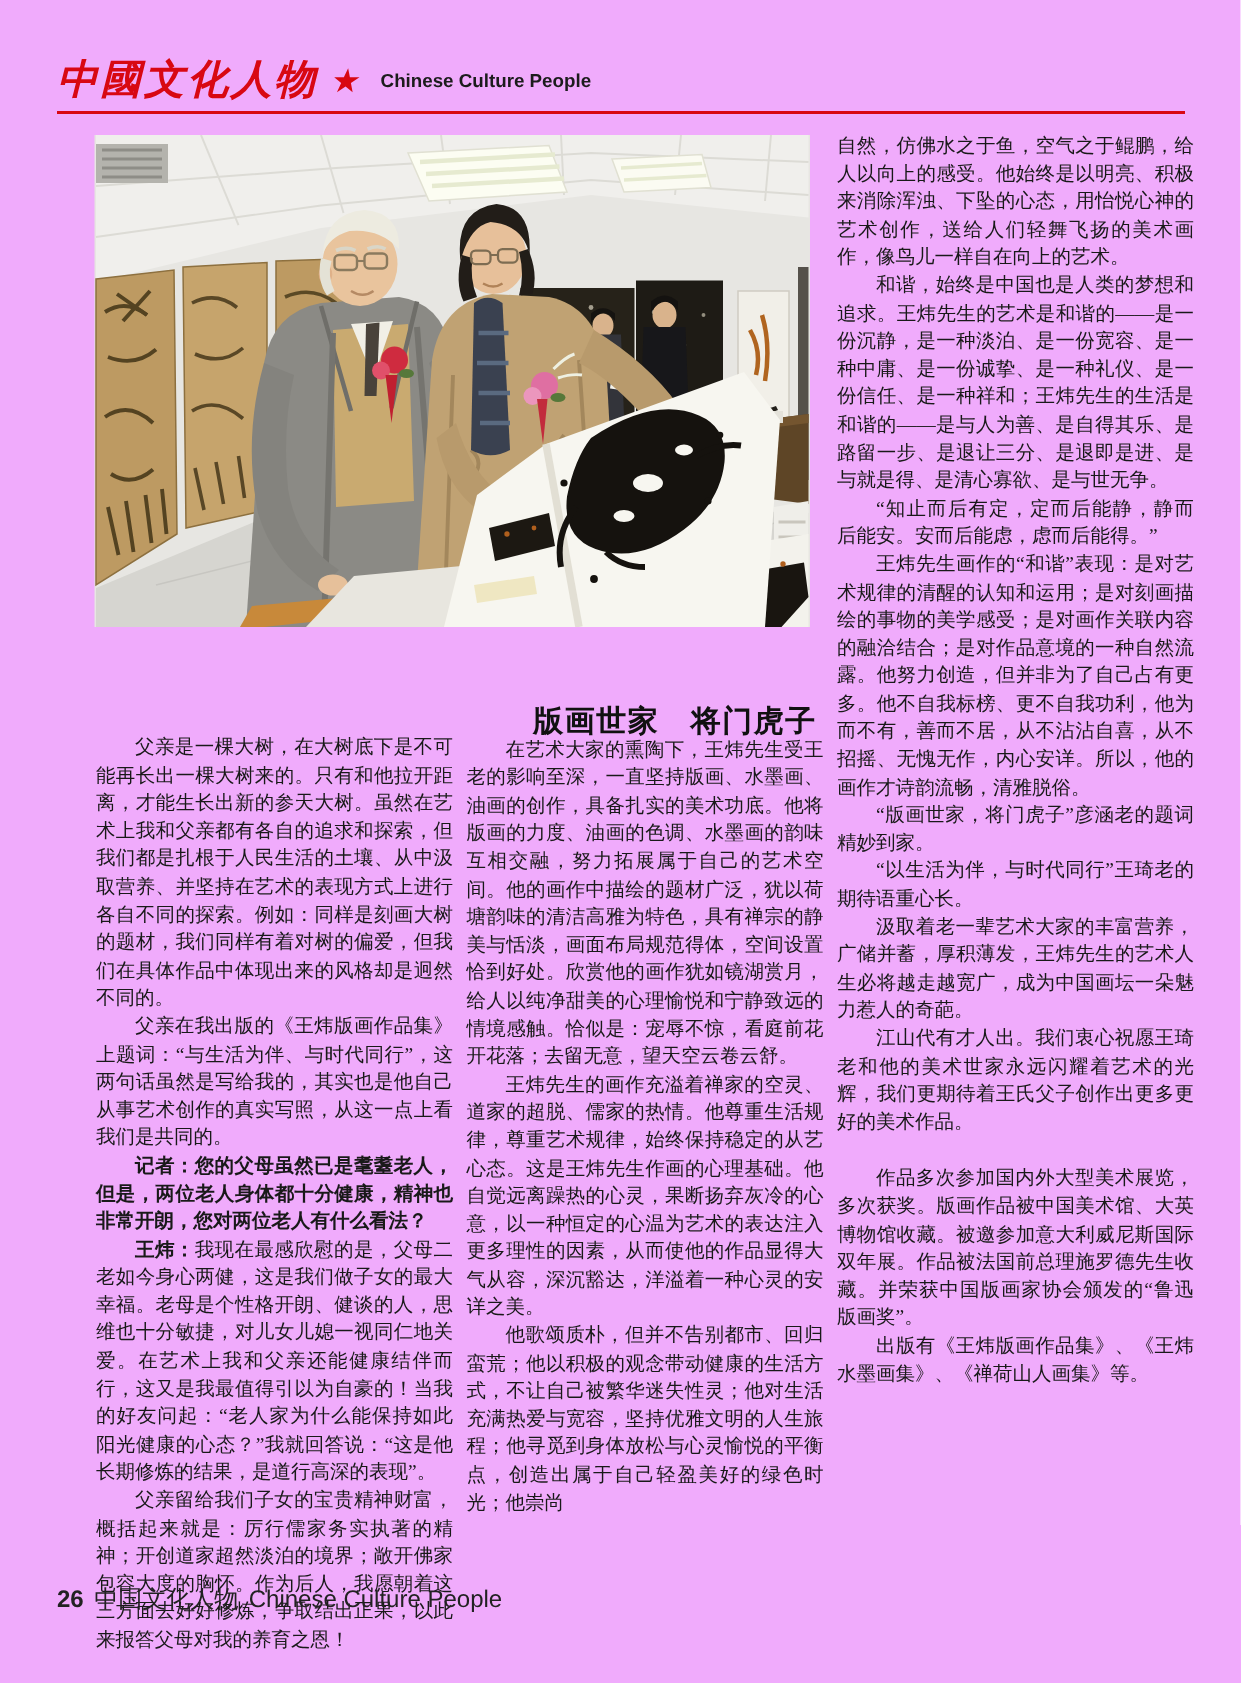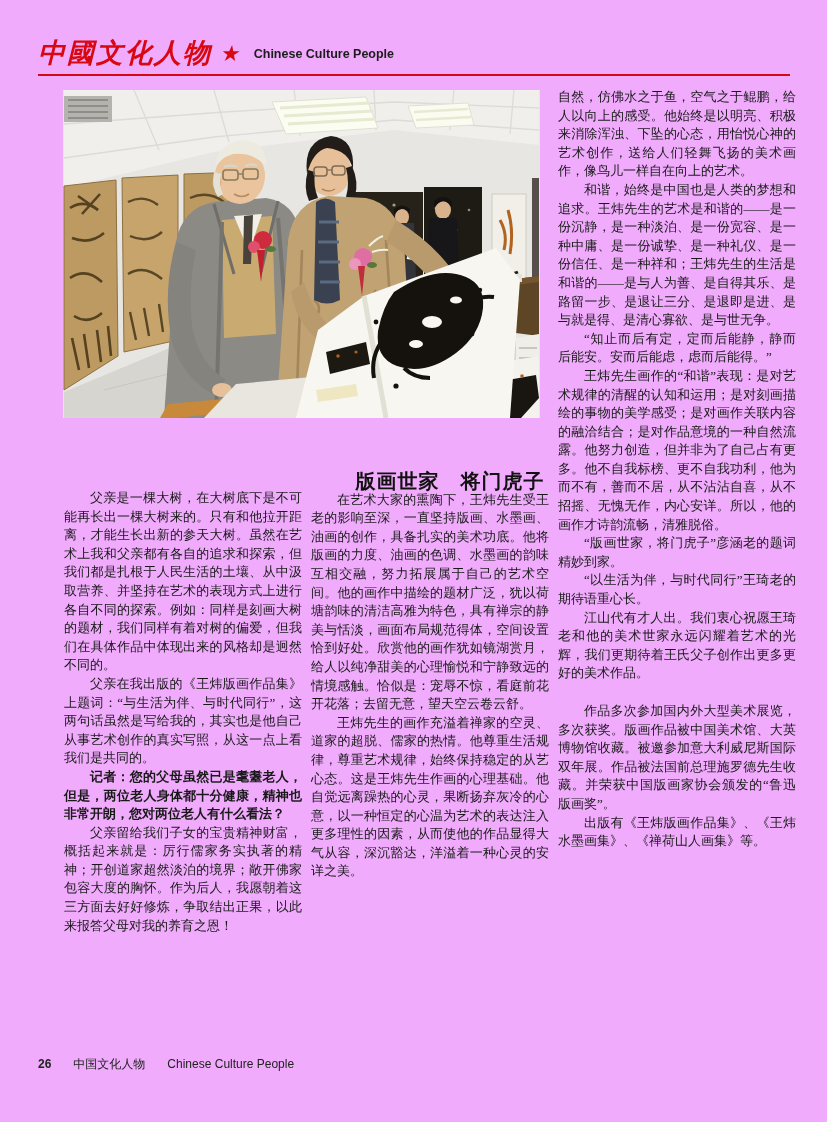--- a/index.html
+++ b/index.html
@@ -26,22 +26,22 @@
   .col p.noindent{text-indent:0;}
   .col p.q{font-weight:bold;}
   .col .lead{font-weight:bold;}
   .col-left{left:64px;top:448px;height:600px;margin-top:41px;}
   .col-mid{left:311px;top:448px;height:600px;margin-top:24px;}
   .col-right{left:558px;top:88px;height:965px;}
   .section-title{margin:2px 0 9px 0;text-align:center;font-size:20px;letter-spacing:1px;
       font-family:"Liberation Sans","DejaVu Sans",sans-serif;font-weight:bold;color:#111;text-indent:0;}
   .gap{height:19px;}
   
-  .footer{position:absolute;left:38px;top:1056px;display:flex;align-items:baseline;gap:22px;
-          font-family:"Liberation Sans","DejaVu Sans",sans-serif;font-size:12px;color:#222;}
+  .footer{position:absolute;left:38px;top:1056px;display:flex;align-items:baseline;gap:7px;
+          font-family:"Liberation Sans","DejaVu Sans",sans-serif;font-size:16px;color:#222;}
   .footer .pageno{font-weight:bold;}
 </style>
 </head>
 <body>
 
 <div class="page">
 
   <div class="masthead">
     <span class="logo-cn">中國文化人物</span>
     <span class="logo-star">★</span>
@@ -234,36 +234,39 @@
           </g>
         <polygon points="252,300 292,294 294,306 254,312" fill="#efe7c2"></polygon>
       </g>
     </svg>
   </div>
 
   <div class="col col-left">
     <p><span class="lead"></span><span>父亲是一棵大树，在大树底下是不可能再长出一棵大树来的。只有和他拉开距离，才能生长出新的参天大树。虽然在艺术上我和父亲都有各自的追求和探索，但我们都是扎根于人民生活的土壤、从中汲取营养、并坚持在艺术的表现方式上进行各自不同的探索。例如：同样是刻画大树的题材，我们同样有着对树的偏爱，但我们在具体作品中体现出来的风格却是迥然不同的。</span></p>
     <p><span class="lead"></span><span>父亲在我出版的《王炜版画作品集》上题词：“与生活为伴、与时代同行”，这两句话虽然是写给我的，其实也是他自己从事艺术创作的真实写照，从这一点上看我们是共同的。</span></p>
     <p class="q"><span class="lead">记者：</span><span>您的父母虽然已是耄耋老人，但是，两位老人身体都十分健康，精神也非常开朗，您对两位老人有什么看法？</span></p>
+    <p><span class="lead">王炜：</span><span>我现在最感欣慰的是，父母二老如今身心两健，这是我们做子女的最大幸福。老母是个性格开朗、健谈的人，思维也十分敏捷，对儿女儿媳一视同仁地关爱。在艺术上我和父亲还能健康结伴而行，这又是我最值得引以为自豪的！当我的好友问起：“老人家为什么能保持如此阳光健康的心态？”我就回答说：“这是他长期修炼的结果，是道行高深的表现”。</span></p>
     <p><span class="lead"></span><span>父亲留给我们子女的宝贵精神财富，概括起来就是：厉行儒家务实执著的精神；开创道家超然淡泊的境界；敞开佛家包容大度的胸怀。作为后人，我愿朝着这三方面去好好修炼，争取结出正果，以此来报答父母对我的养育之恩！</span></p>
   </div>
 
   <div class="col col-mid">
     <p class="section-title">版画世家　将门虎子</p>
     <p><span>在艺术大家的熏陶下，王炜先生受王老的影响至深，一直坚持版画、水墨画、油画的创作，具备扎实的美术功底。他将版画的力度、油画的色调、水墨画的韵味互相交融，努力拓展属于自己的艺术空间。他的画作中描绘的题材广泛，犹以荷塘韵味的清洁高雅为特色，具有禅宗的静美与恬淡，画面布局规范得体，空间设置恰到好处。欣赏他的画作犹如镜湖赏月，给人以纯净甜美的心理愉悦和宁静致远的情境感触。恰似是：宠辱不惊，看庭前花开花落；去留无意，望天空云卷云舒。</span></p>
     <p><span>王炜先生的画作充溢着禅家的空灵、道家的超脱、儒家的热情。他尊重生活规律，尊重艺术规律，始终保持稳定的从艺心态。这是王炜先生作画的心理基础。他自觉远离躁热的心灵，果断扬弃灰冷的心意，以一种恒定的心温为艺术的表达注入更多理性的因素，从而使他的作品显得大气从容，深沉豁达，洋溢着一种心灵的安详之美。</span></p>
+    <p><span>他歌颂质朴，但并不告别都市、回归蛮荒；他以积极的观念带动健康的生活方式，不让自己被繁华迷失性灵；他对生活充满热爱与宽容，坚持优雅文明的人生旅程；他寻觅到身体放松与心灵愉悦的平衡点，创造出属于自己轻盈美好的绿色时光；他崇尚</span></p>
   </div>
 
   <div class="col col-right">
     <p class="noindent"><span>自然，仿佛水之于鱼，空气之于鲲鹏，给人以向上的感受。他始终是以明亮、积极来消除浑浊、下坠的心态，用怡悦心神的艺术创作，送给人们轻舞飞扬的美术画作，像鸟儿一样自在向上的艺术。</span></p>
     <p><span>和谐，始终是中国也是人类的梦想和追求。王炜先生的艺术是和谐的——是一份沉静，是一种淡泊、是一份宽容、是一种中庸、是一份诚挚、是一种礼仪、是一份信任、是一种祥和；王炜先生的生活是和谐的——是与人为善、是自得其乐、是路留一步、是退让三分、是退即是进、是与就是得、是清心寡欲、是与世无争。</span></p>
     <p><span>“知止而后有定，定而后能静，静而后能安。安而后能虑，虑而后能得。”</span></p>
     <p><span>王炜先生画作的“和谐”表现：是对艺术规律的清醒的认知和运用；是对刻画描绘的事物的美学感受；是对画作关联内容的融洽结合；是对作品意境的一种自然流露。他努力创造，但并非为了自己占有更多。他不自我标榜、更不自我功利，他为而不有，善而不居，从不沾沾自喜，从不招摇、无愧无作，内心安详。所以，他的画作才诗韵流畅，清雅脱俗。</span></p>
     <p><span>“版画世家，将门虎子”彦涵老的题词精妙到家。</span></p>
     <p><span>“以生活为伴，与时代同行”王琦老的期待语重心长。</span></p>
+    <p><span>汲取着老一辈艺术大家的丰富营养，广储并蓄，厚积薄发，王炜先生的艺术人生必将越走越宽广，成为中国画坛一朵魅力惹人的奇葩。</span></p>
     <p><span>江山代有才人出。我们衷心祝愿王琦老和他的美术世家永远闪耀着艺术的光辉，我们更期待着王氏父子创作出更多更好的美术作品。</span></p>
     <div class="gap"></div>
     <p><span>作品多次参加国内外大型美术展览，多次获奖。版画作品被中国美术馆、大英博物馆收藏。被邀参加意大利威尼斯国际双年展。作品被法国前总理施罗德先生收藏。并荣获中国版画家协会颁发的“鲁迅版画奖”。</span></p>
     <p><span>出版有《王炜版画作品集》、《王炜水墨画集》、《禅荷山人画集》等。</span></p>
   </div>
 
   <div class="footer">
     <span class="pageno">26</span>
     <span>中国文化人物</span>
     <span>Chinese Culture People</span>

